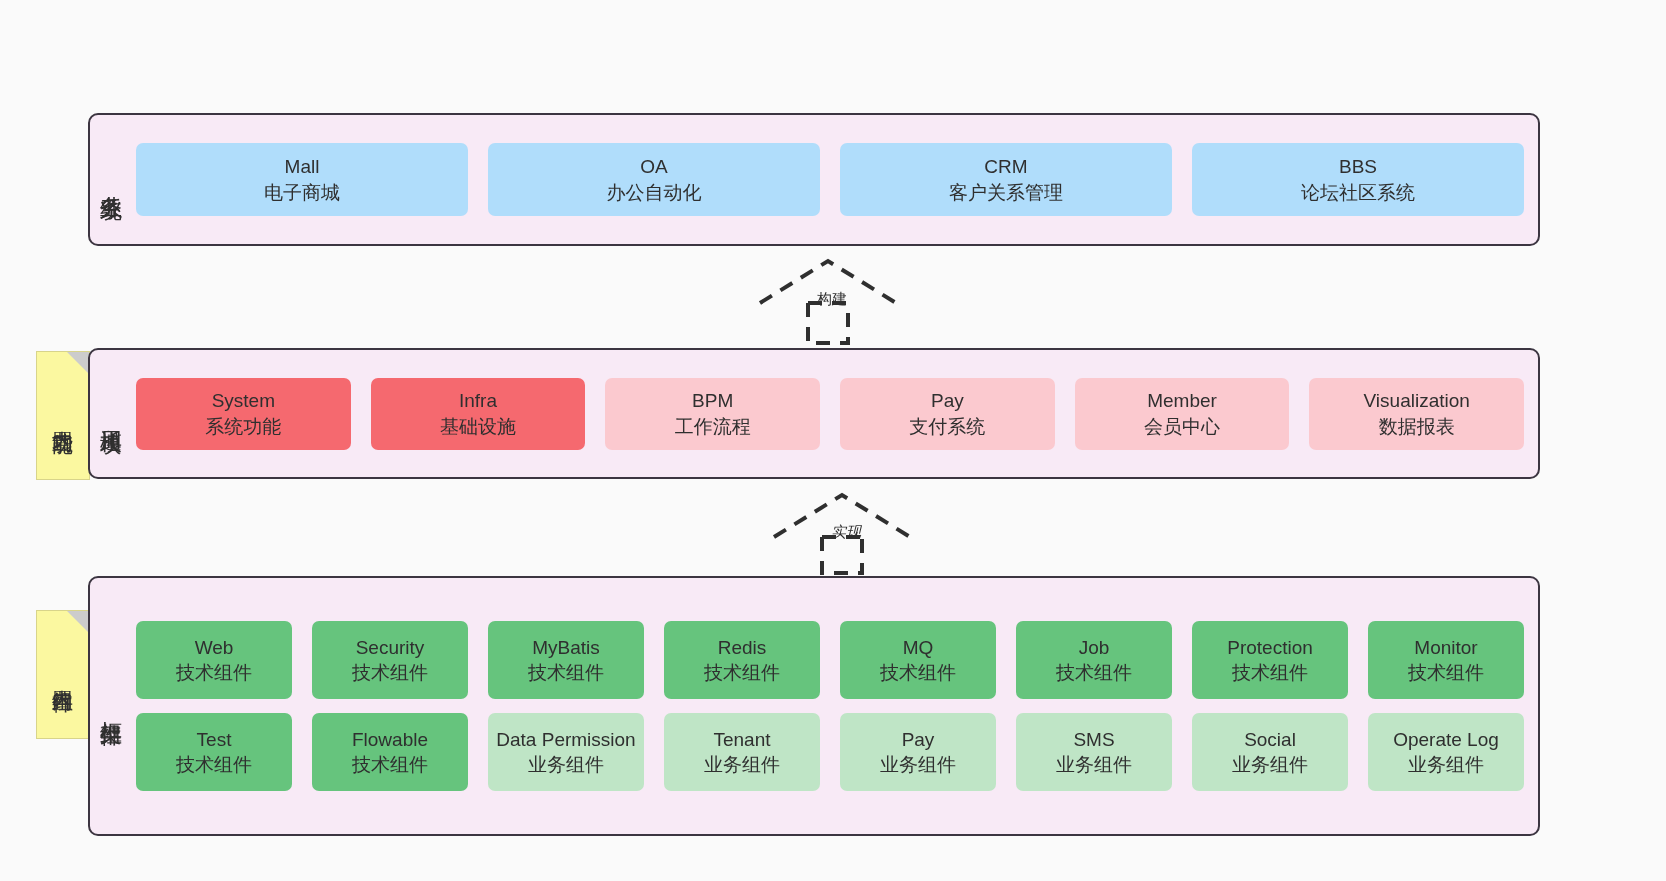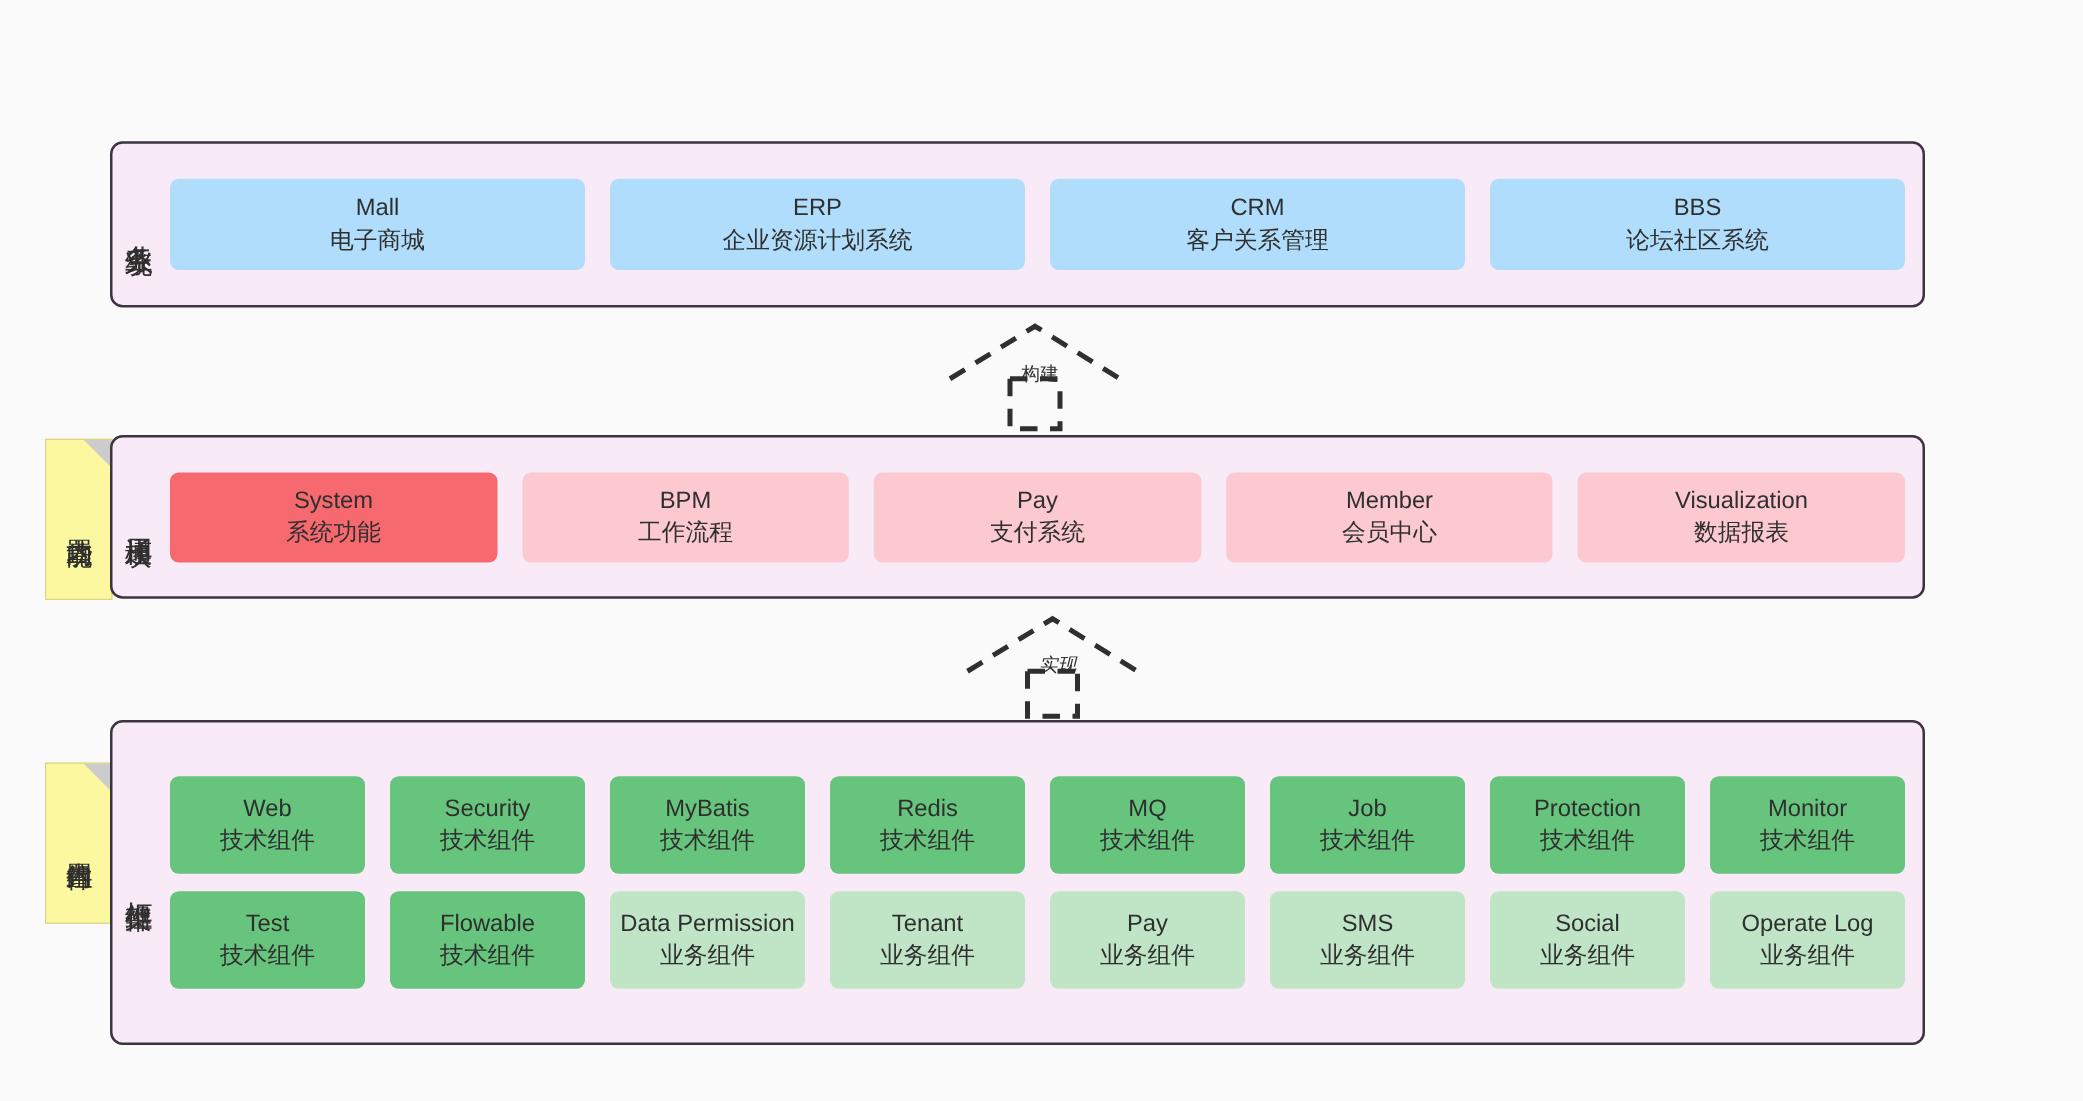--- a/index.html
+++ b/index.html
@@ -153,22 +153,22 @@
 
   <div class="layer" id="layer-business">
     <div class="layer-title">业务系统</div>
     <div class="layer-body">
       <div class="card-row">
         <div class="card c-blue">
           <span class="en">Mall</span>
           <span class="cn">电子商城</span>
         </div>
         <div class="card c-blue">
-          <span class="en">ERP</span>
-          <span class="cn">企业资源计划系统</span>
+          <span class="en">OA</span>
+          <span class="cn">办公自动化</span>
         </div>
         <div class="card c-blue">
           <span class="en">CRM</span>
           <span class="cn">客户关系管理</span>
         </div>
         <div class="card c-blue">
           <span class="en">BBS</span>
           <span class="cn">论坛社区系统</span>
         </div>
       </div>
@@ -190,20 +190,24 @@
   </div>
 
   <div class="layer" id="layer-modules">
     <div class="layer-title">通用模块</div>
     <div class="layer-body">
       <div class="card-row">
         <div class="card c-red">
           <span class="en">System</span>
           <span class="cn">系统功能</span>
         </div>
+        <div class="card c-red">
+          <span class="en">Infra</span>
+          <span class="cn">基础设施</span>
+        </div>
         <div class="card c-pink">
           <span class="en">BPM</span>
           <span class="cn">工作流程</span>
         </div>
         <div class="card c-pink">
           <span class="en">Pay</span>
           <span class="cn">支付系统</span>
         </div>
         <div class="card c-pink">
           <span class="en">Member</span>

